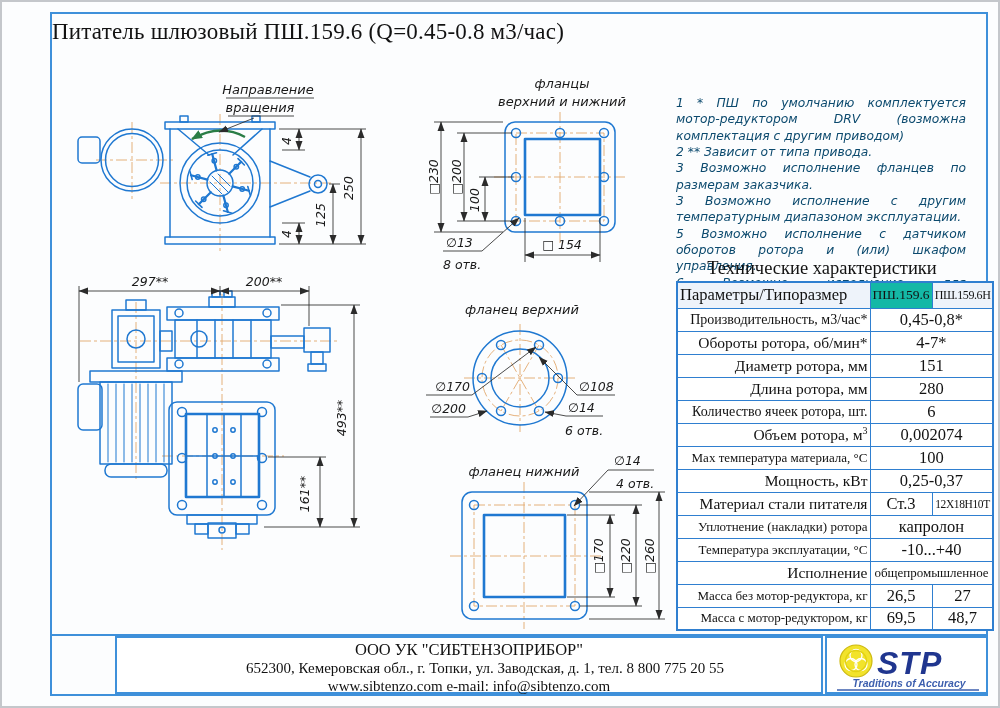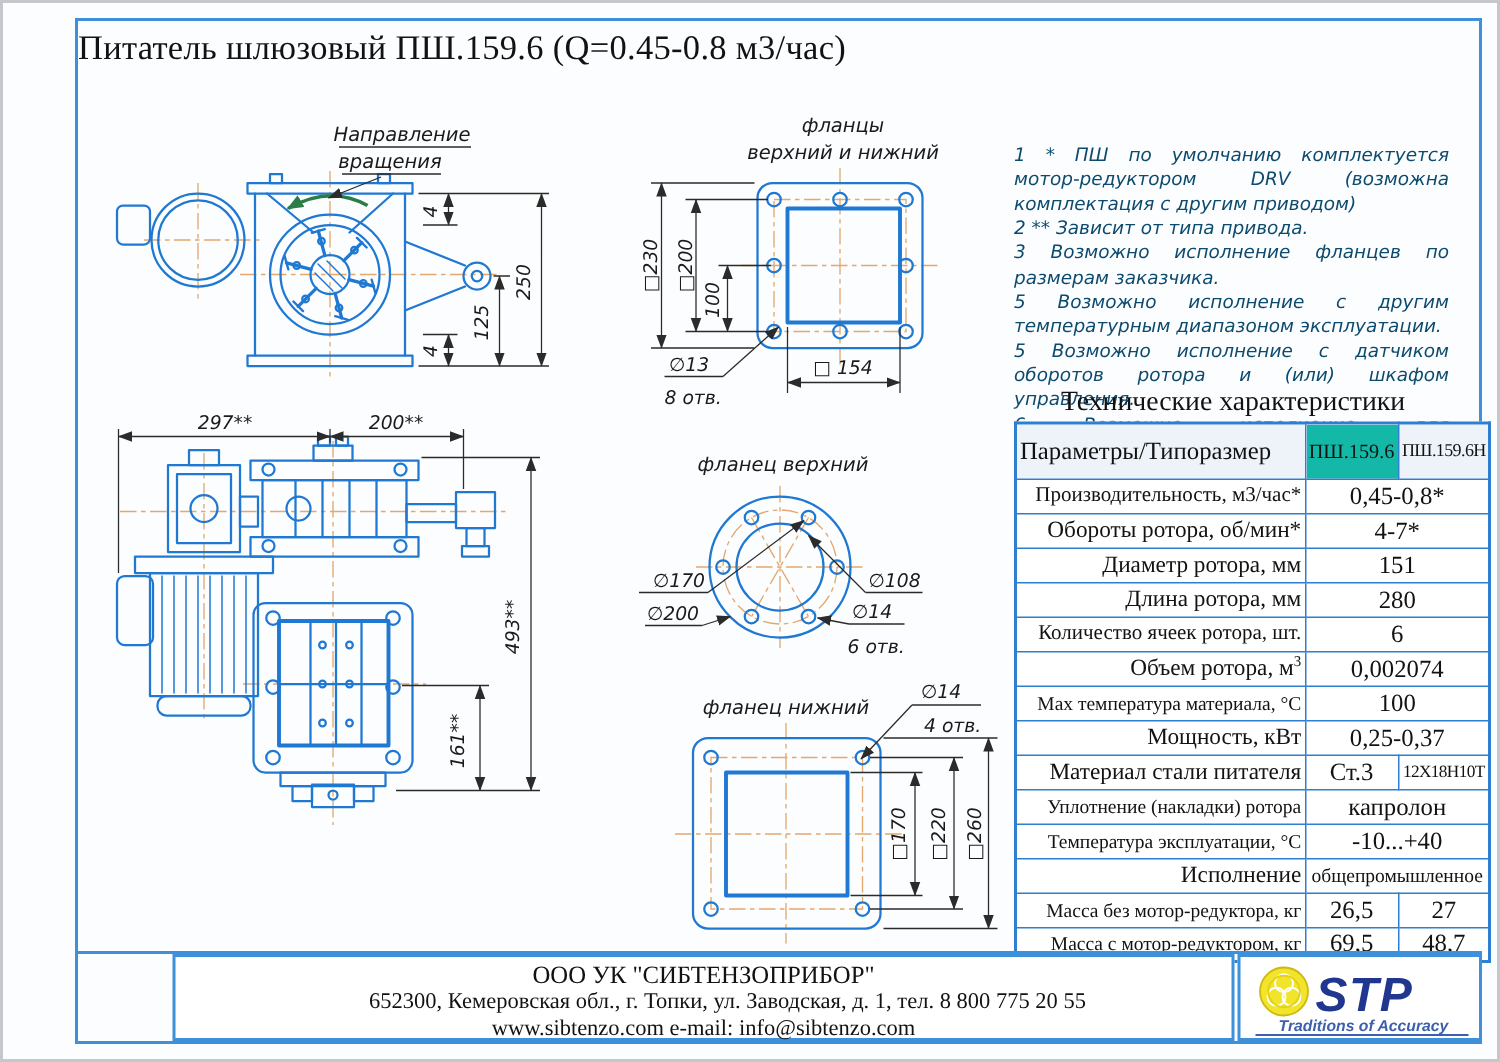--- a/index.html
+++ b/index.html
@@ -32,21 +32,21 @@
   table.specs {
     position: absolute; left: 674px; top: 279px;
     border-collapse: collapse; table-layout: fixed; background: #fff;
     border: 2px solid #2f7fd0;
   }
   .specs td, .specs th {
     border: 1px solid #2f7fd0; padding: 0 2px;
     overflow: hidden; white-space: nowrap; font-weight: normal;
   }
   .specs tr { height: 23px; }
-  .specs tr.hrow { height: 37px; }
+  .specs tr.hrow { height: 26px; }
   .hparam { font-size: 16.5px; text-align: left; padding-left: 5px; background:#eef3fa; }
   .hcol1 { font-size: 13.5px; text-align: center; background:#14b8a6; }
   .hcol2 { font-size: 12px; text-align: center; letter-spacing: -.4px; background:#eef3fa; }
   .param { font-size: 15.5px; text-align: right; padding-left: 4px; }
   .param.md { font-size: 14px; }
   .param.sm { font-size: 13px; }
   .val { font-size: 16.5px; text-align: center; }
   .val.vsm { font-size: 13px; }
   .val.vxs { font-size: 11.5px; letter-spacing: -.4px; }
   .sup3 { font-size: 10px; }
@@ -84,21 +84,21 @@
 
 <div class="page">
   <div class="frame"></div>
 
   <div class="title">Питатель шлюзовый ПШ.159.6 (Q=0.45-0.8 м3/час)</div>
 
   <div class="notes">
     <p>1 * ПШ по умолчанию комплектуется мотор-редуктором DRV (возможна комплектация с другим приводом)</p>
     <p>2 ** Зависит от типа привода.</p>
     <p>3 Возможно исполнение фланцев по размерам заказчика.</p>
-    <p>5 Возможно исполнение с другим температурным диапазоном эксплуатации.</p>
+    <p>3 Возможно исполнение с другим температурным диапазоном эксплуатации.</p>
     <p>5 Возможно исполнение с датчиком оборотов ротора и (или) шкафом управления.</p>
     <p>6 Возможно исполнение для взрывоопасных зон</p>
   </div>
 
   <div class="specs-title">Технические характеристики</div>
 
   <table class="specs">
     <colgroup>
         <col style="width:193px">
         <col style="width:58px">

